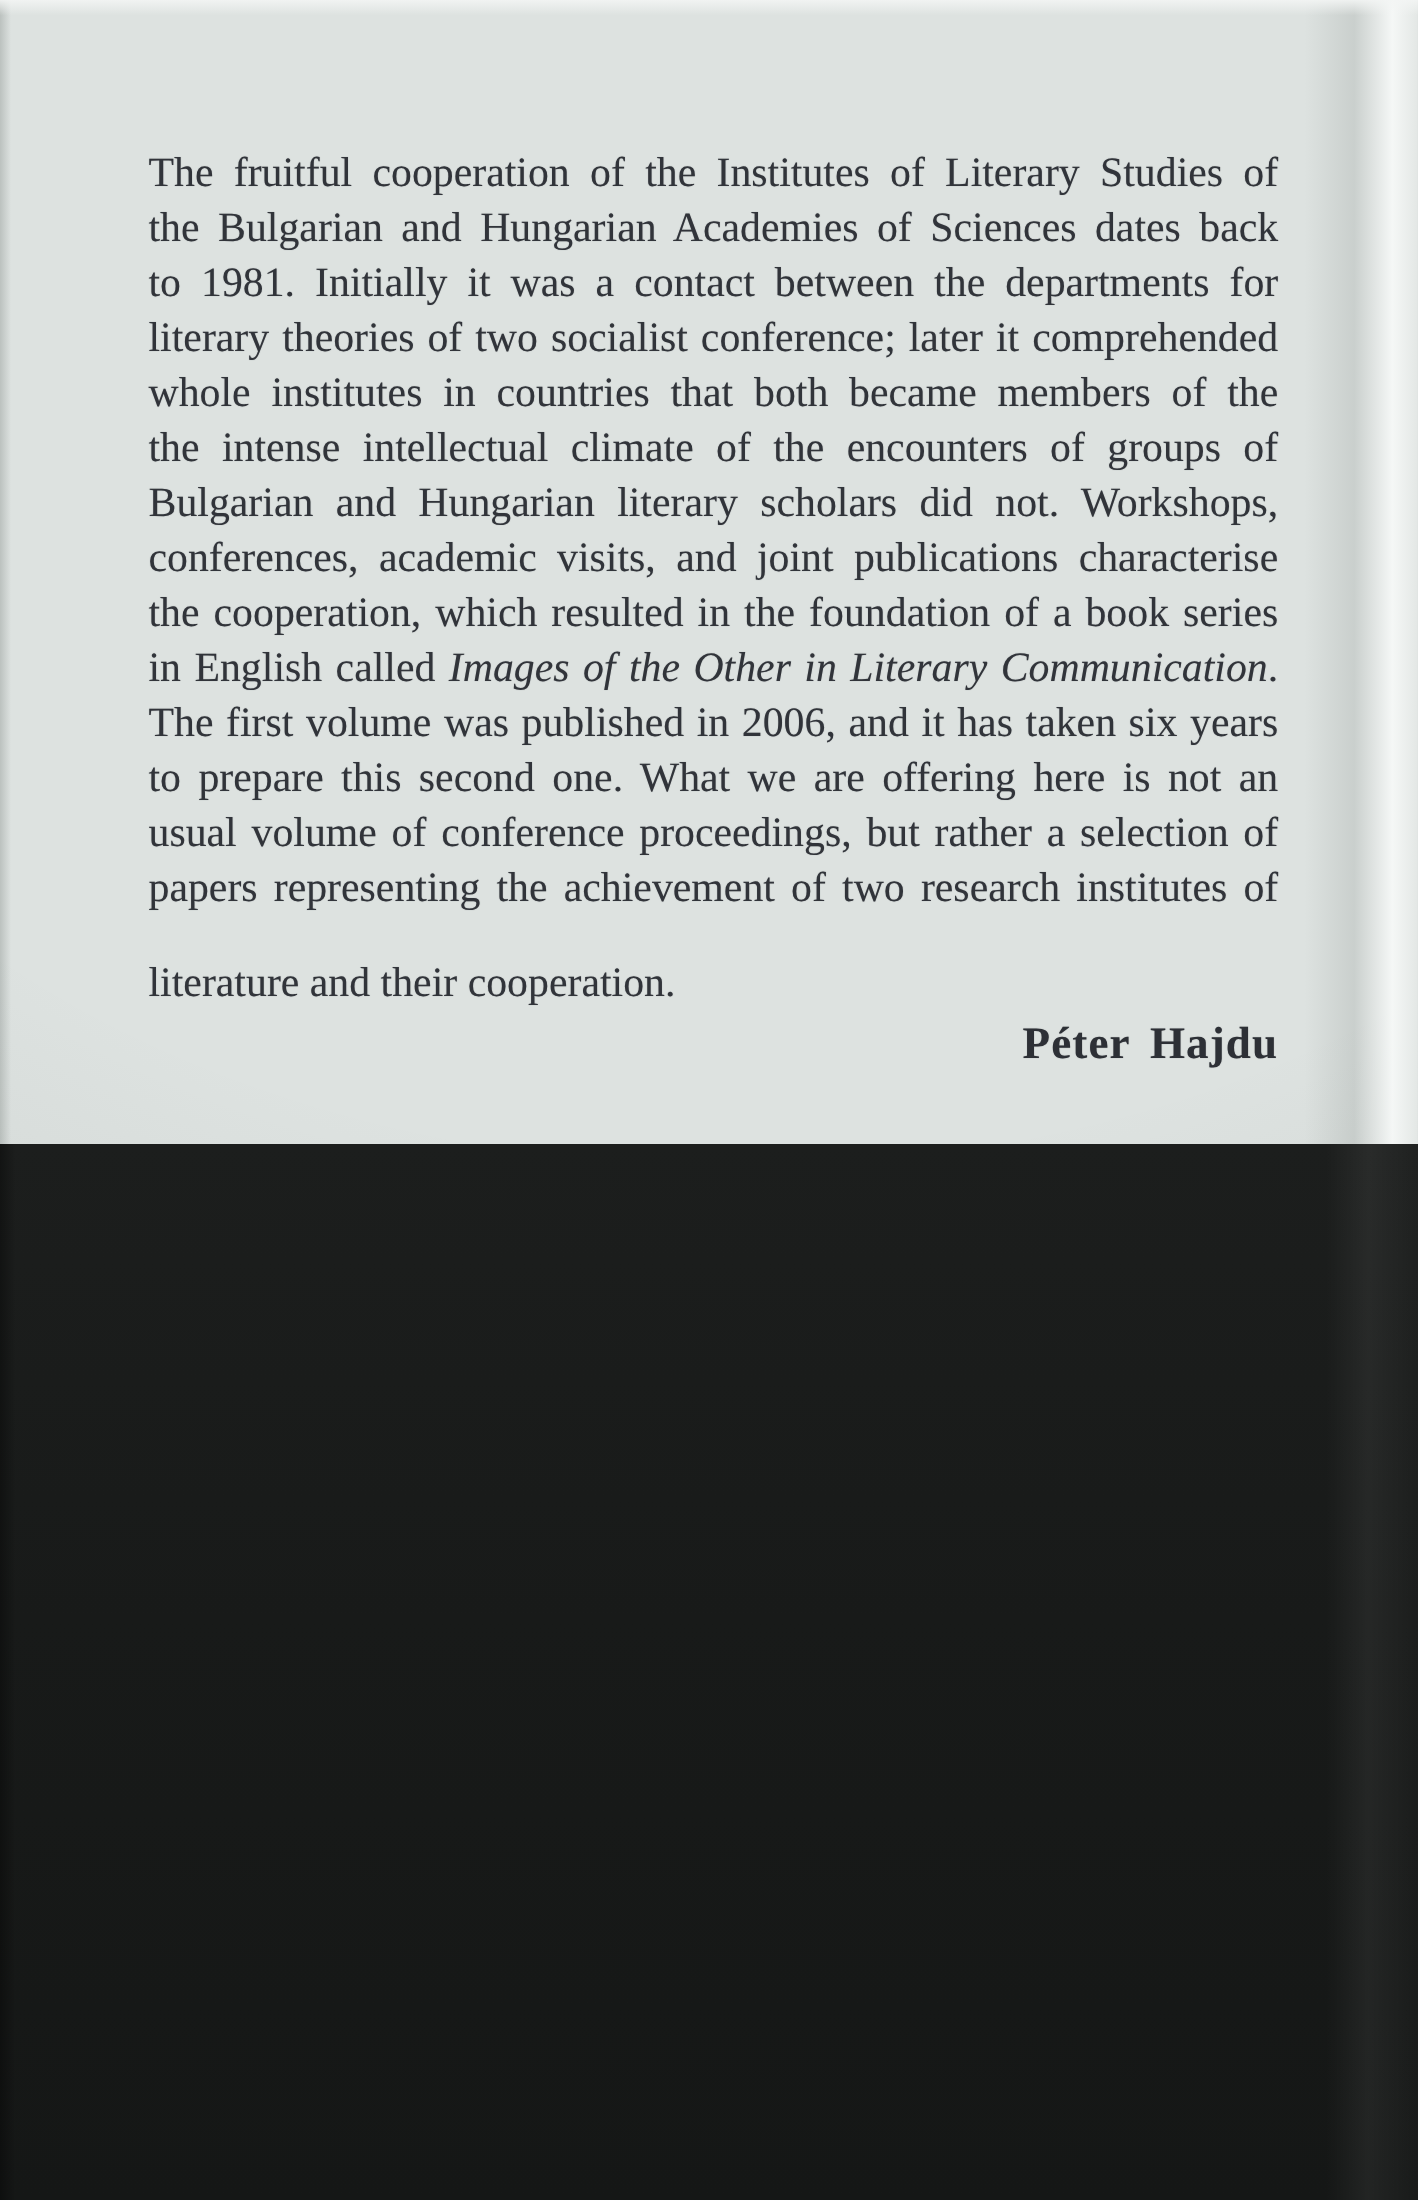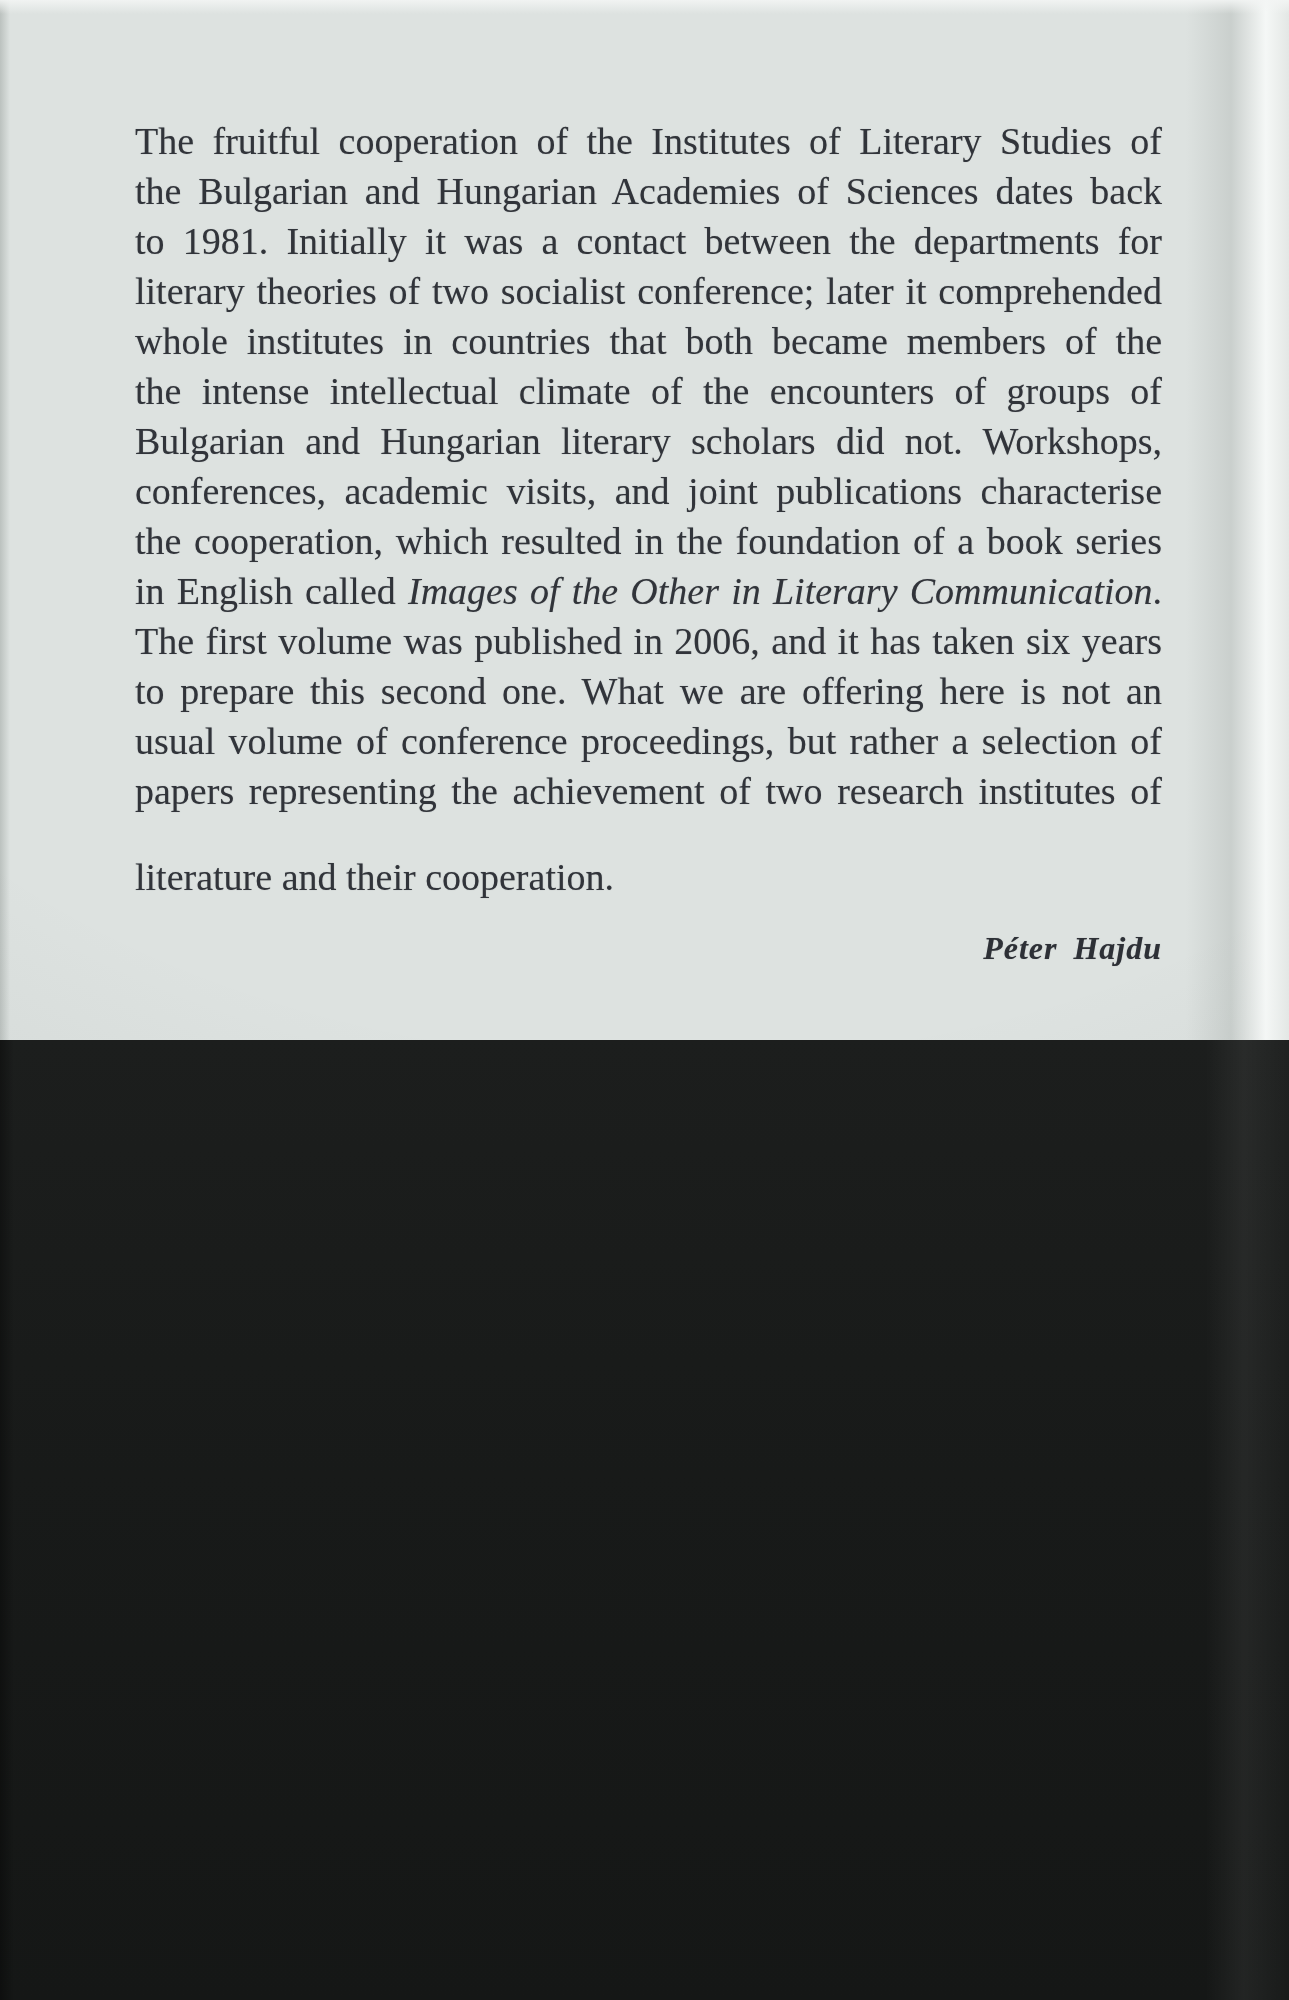--- a/index.html
+++ b/index.html
@@ -28,39 +28,39 @@
   .bottom {
     position: absolute; left: 0; top: 1040px;
     width: 1289px; height: 960px;
     background:
       linear-gradient(90deg, rgba(0,0,0,0.35) 0px, rgba(0,0,0,0) 14px),
       linear-gradient(90deg, rgba(255,255,255,0) 0%, rgba(255,255,255,0) 93.5%, rgba(255,255,255,0.06) 96.5%, rgba(255,255,255,0.015) 100%),
       linear-gradient(180deg, #1c1e1d 0%, #181a19 45%, #151716 100%);
   }
   
   .blurb {
-    position: absolute; left: 135px; top: 116px;
+    position: absolute; left: 135px; top: 132px;
     width: 1027px;
     font-size: 38px;
     line-height: 50px;
     color: #31343a;
     text-shadow: 0 0 1px rgba(49,52,58,0.35);
   }
   .line {
     width: 1027px;
     text-align: justify;
     text-align-last: justify;
     white-space: normal;
   }
   .line.last { text-align-last: left; margin-top: 36px; }
   .series-title { font-style: italic; }
   .signature {
     position: absolute; top: 926px; right: 127px;
-    font-size: 32px; line-height: 44px;
-    font-weight: bold; font-style: italic;
+    font-size: 41px; line-height: 44px;
+    font-weight: bold; 
     color: #2d3036;
     word-spacing: 7px; letter-spacing: 1px;
     text-shadow: 0 0 1px rgba(45,48,54,0.35);
   }
 </style>
 </head>
 <body>
 
 <div class="cover">
 

